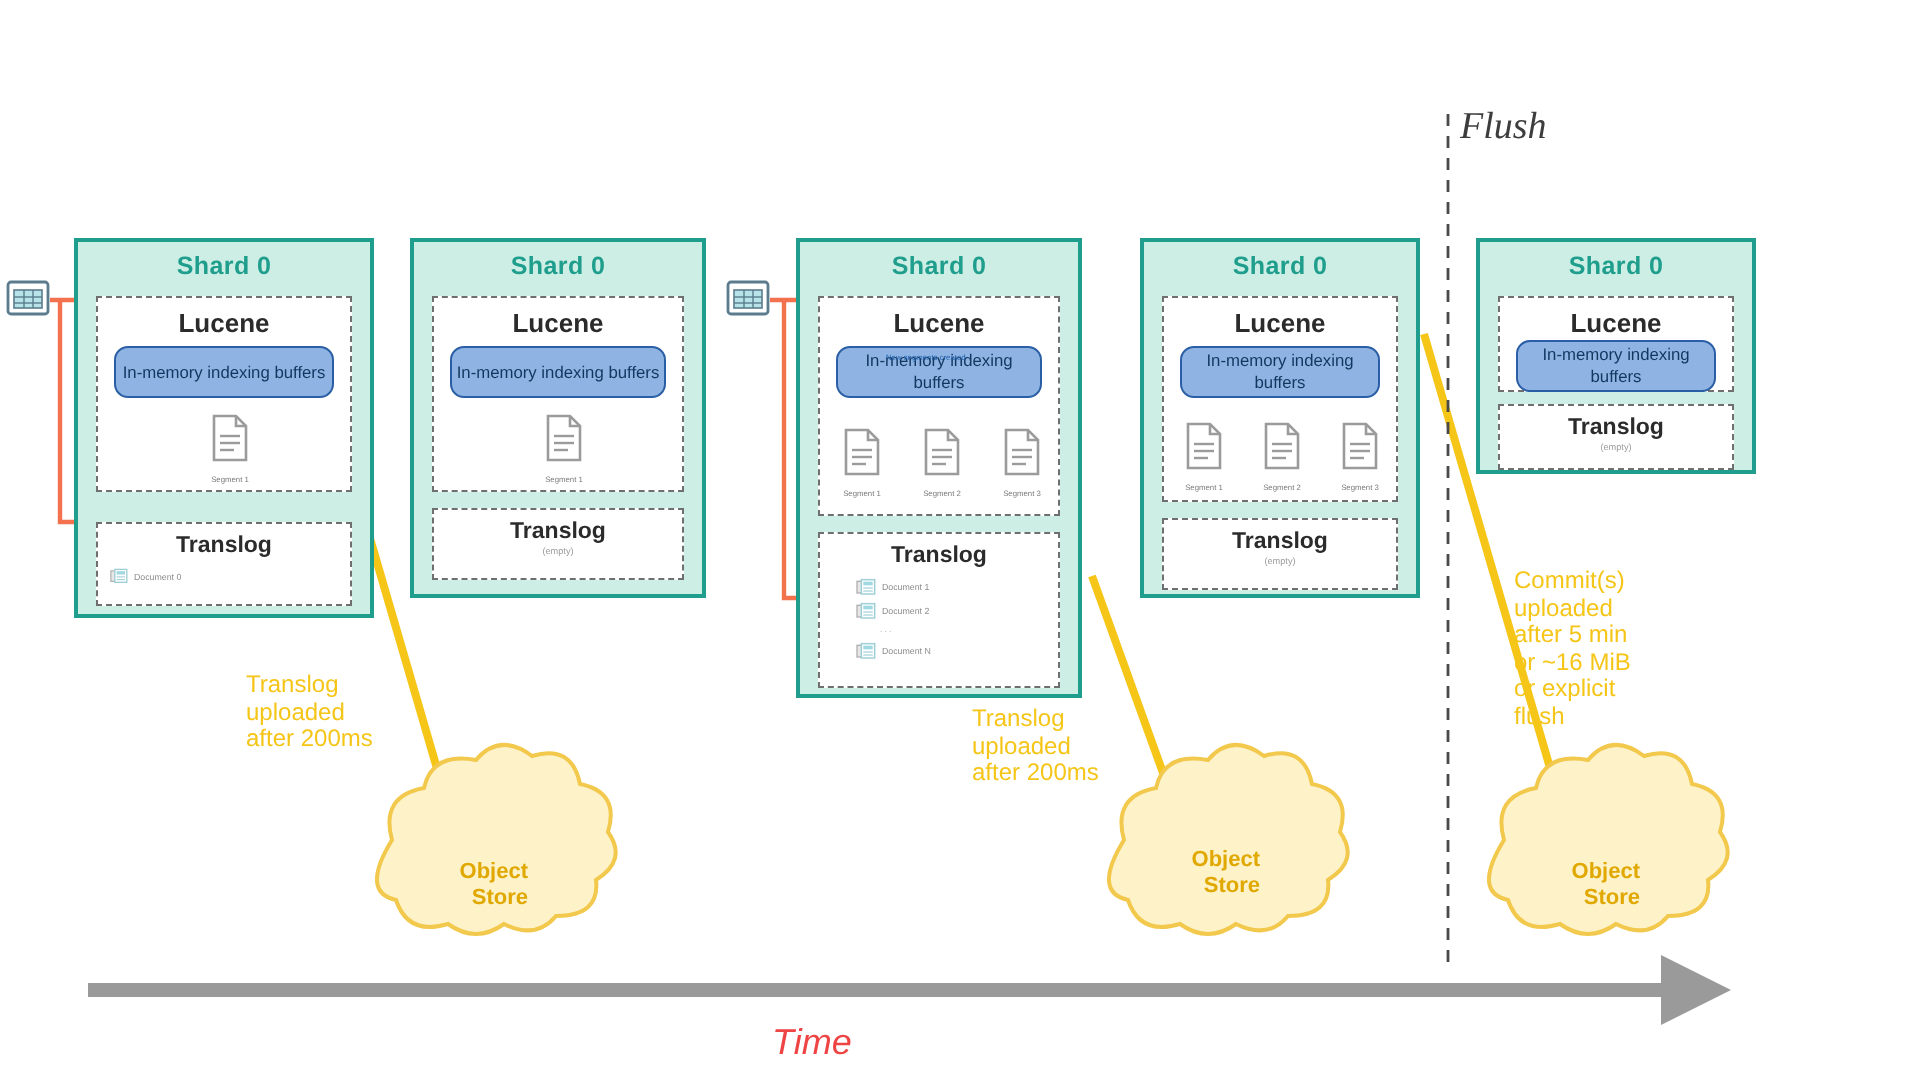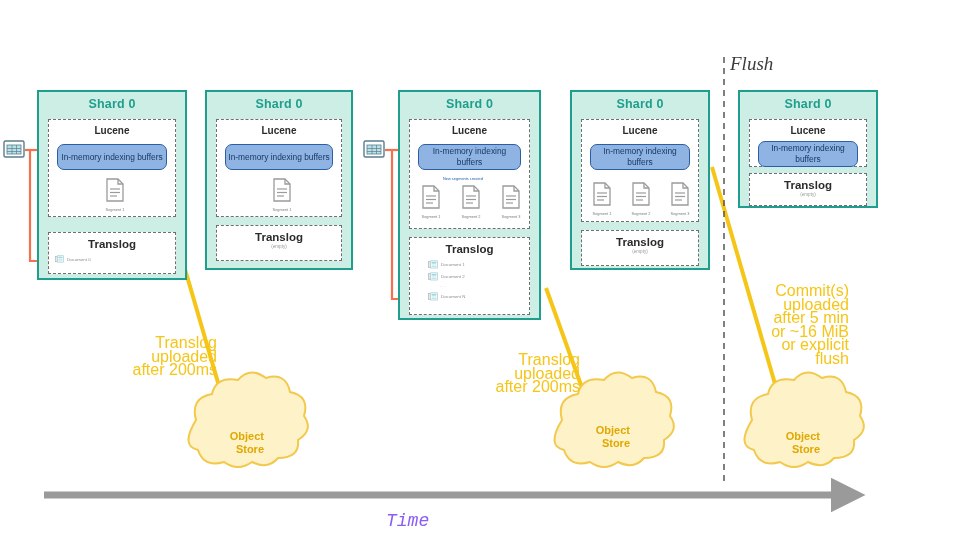--- a/index.html
+++ b/index.html
@@ -27,41 +27,42 @@
     height: 540px;
     pointer-events: none;
   }
 
   
   .shard {
     position: absolute;
     background: #cdeee4;
     border: 2px solid #1f9e8d;
     box-sizing: border-box;
+    margin-top: 29px;
   }
   .shard-title {
     text-align: center;
     color: #1f9e8d;
     font-weight: bold;
     font-size: 12.5px;
     margin-top: 5px;
     letter-spacing: .2px;
   }
   .lucene-box {
     position: absolute;
     left: 9px; right: 9px;
     background: #ffffff;
     border: 1px dashed #6f6f6f;
     box-sizing: border-box;
   }
   .lucene-title {
     text-align: center;
     color: #2b2b2b;
     font-weight: bold;
-    font-size: 10px;
+    font-size: 13px;
     margin-top: 5px;
   }
   .buffers {
     position: absolute;
     left: 8px; right: 8px;
     height: 26px;
     background: #8fb4e3;
     border: 1.2px solid #2b5fa5;
     border-radius: 7px;
     color: #14365f;
@@ -129,47 +130,47 @@
   
   .new-seg-label {
     position: absolute;
     font-size: 3.9px;
     color: #1f5fa8;
     white-space: nowrap;
   }
   .note {
     position: absolute;
     color: #f5c518;
-    font-size: 16px;
+    font-size: 12px;
     line-height: 13.5px;
-    text-align: right;
+    text-align: left;
     font-family: "Liberation Sans", sans-serif;
   }
   .cloud-label {
     position: absolute;
     color: #e0a800;
     font-weight: bold;
     font-size: 11px;
     line-height: 13px;
     text-align: right;
     width: 80px;
   }
   .flush-label {
     position: absolute;
     font-family: "Liberation Serif", serif;
     font-style: italic;
     font-size: 19px;
     color: #3d3d3d;
   }
   .time-label {
     position: absolute;
-    font-family: Liberation Mono, monospace;
+    font-family: Liberation Sans, sans-serif;
     font-style: italic;
     font-size: 18px;
-    color: #8b5cf6;
+    color: #ef4444;
   }
 </style>
 </head>
 <body>
 
 <div id="canvas">
 
   <svg class="svg-layer" viewBox="0 0 960 540" xmlns="http://www.w3.org/2000/svg">
     <defs>
       <marker id="mk-orange" viewBox="0 0 10 10" refX="8" refY="5" markerWidth="5.5" markerHeight="5.5" orient="auto-start-reverse">

